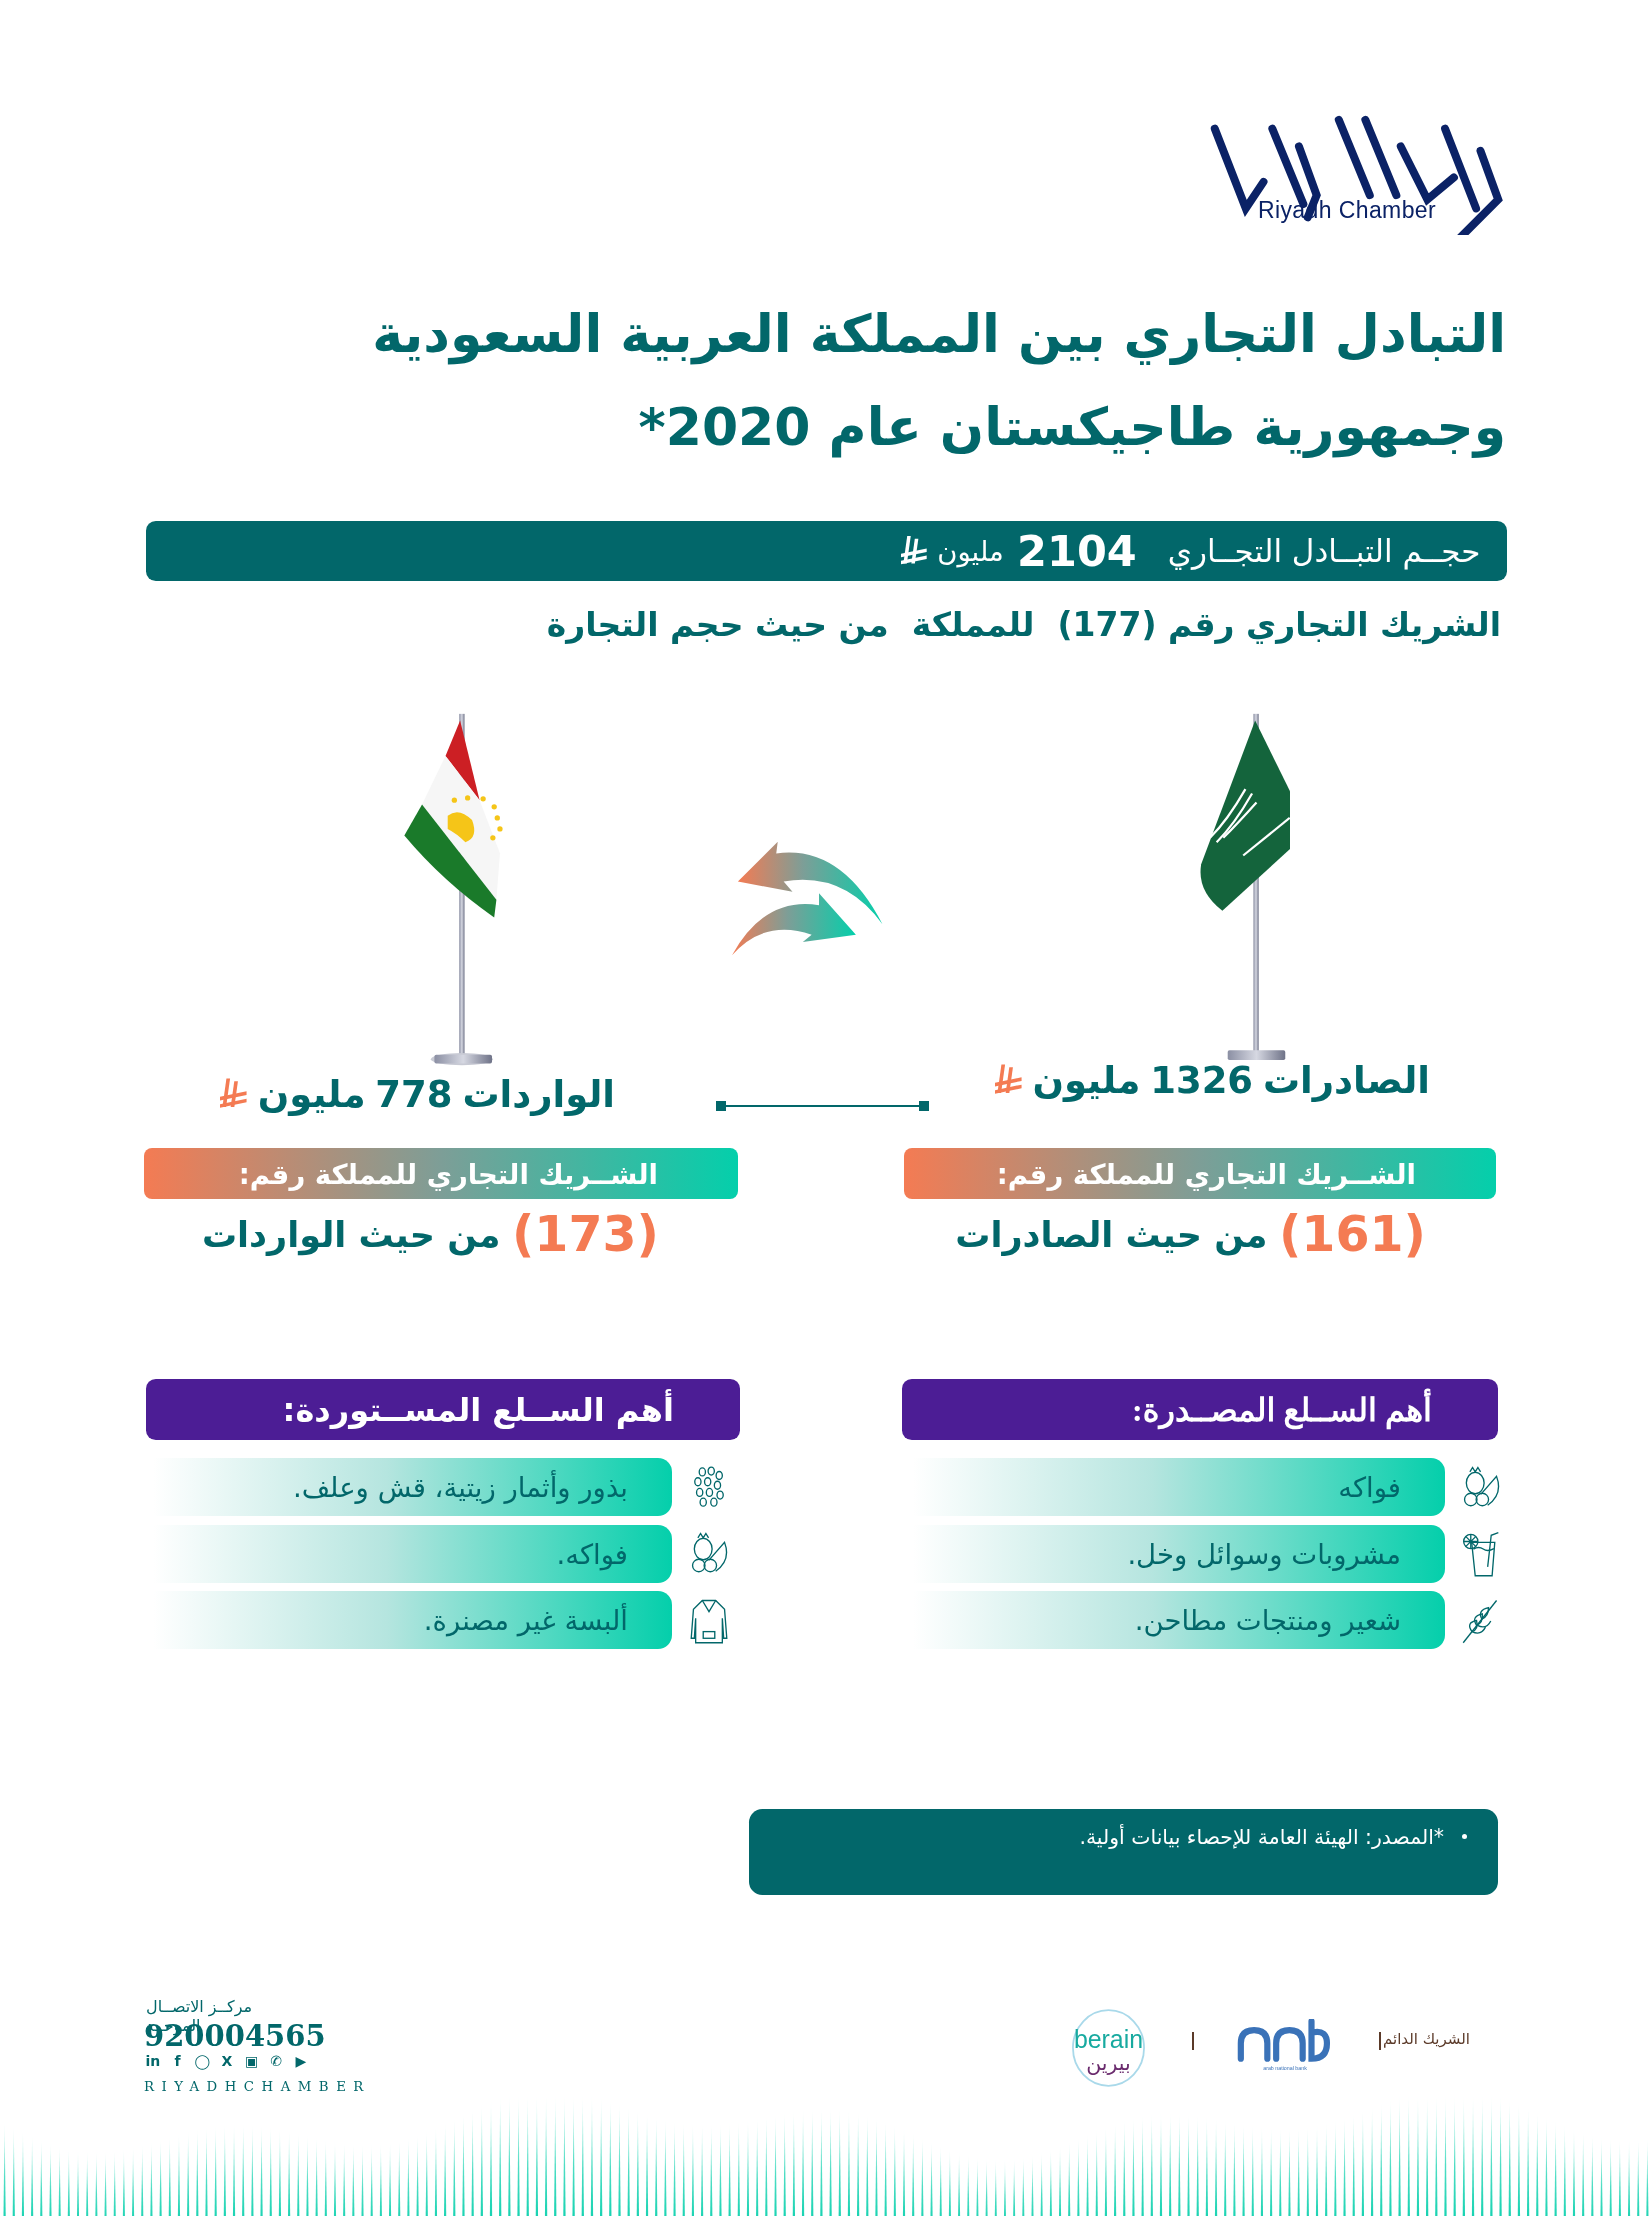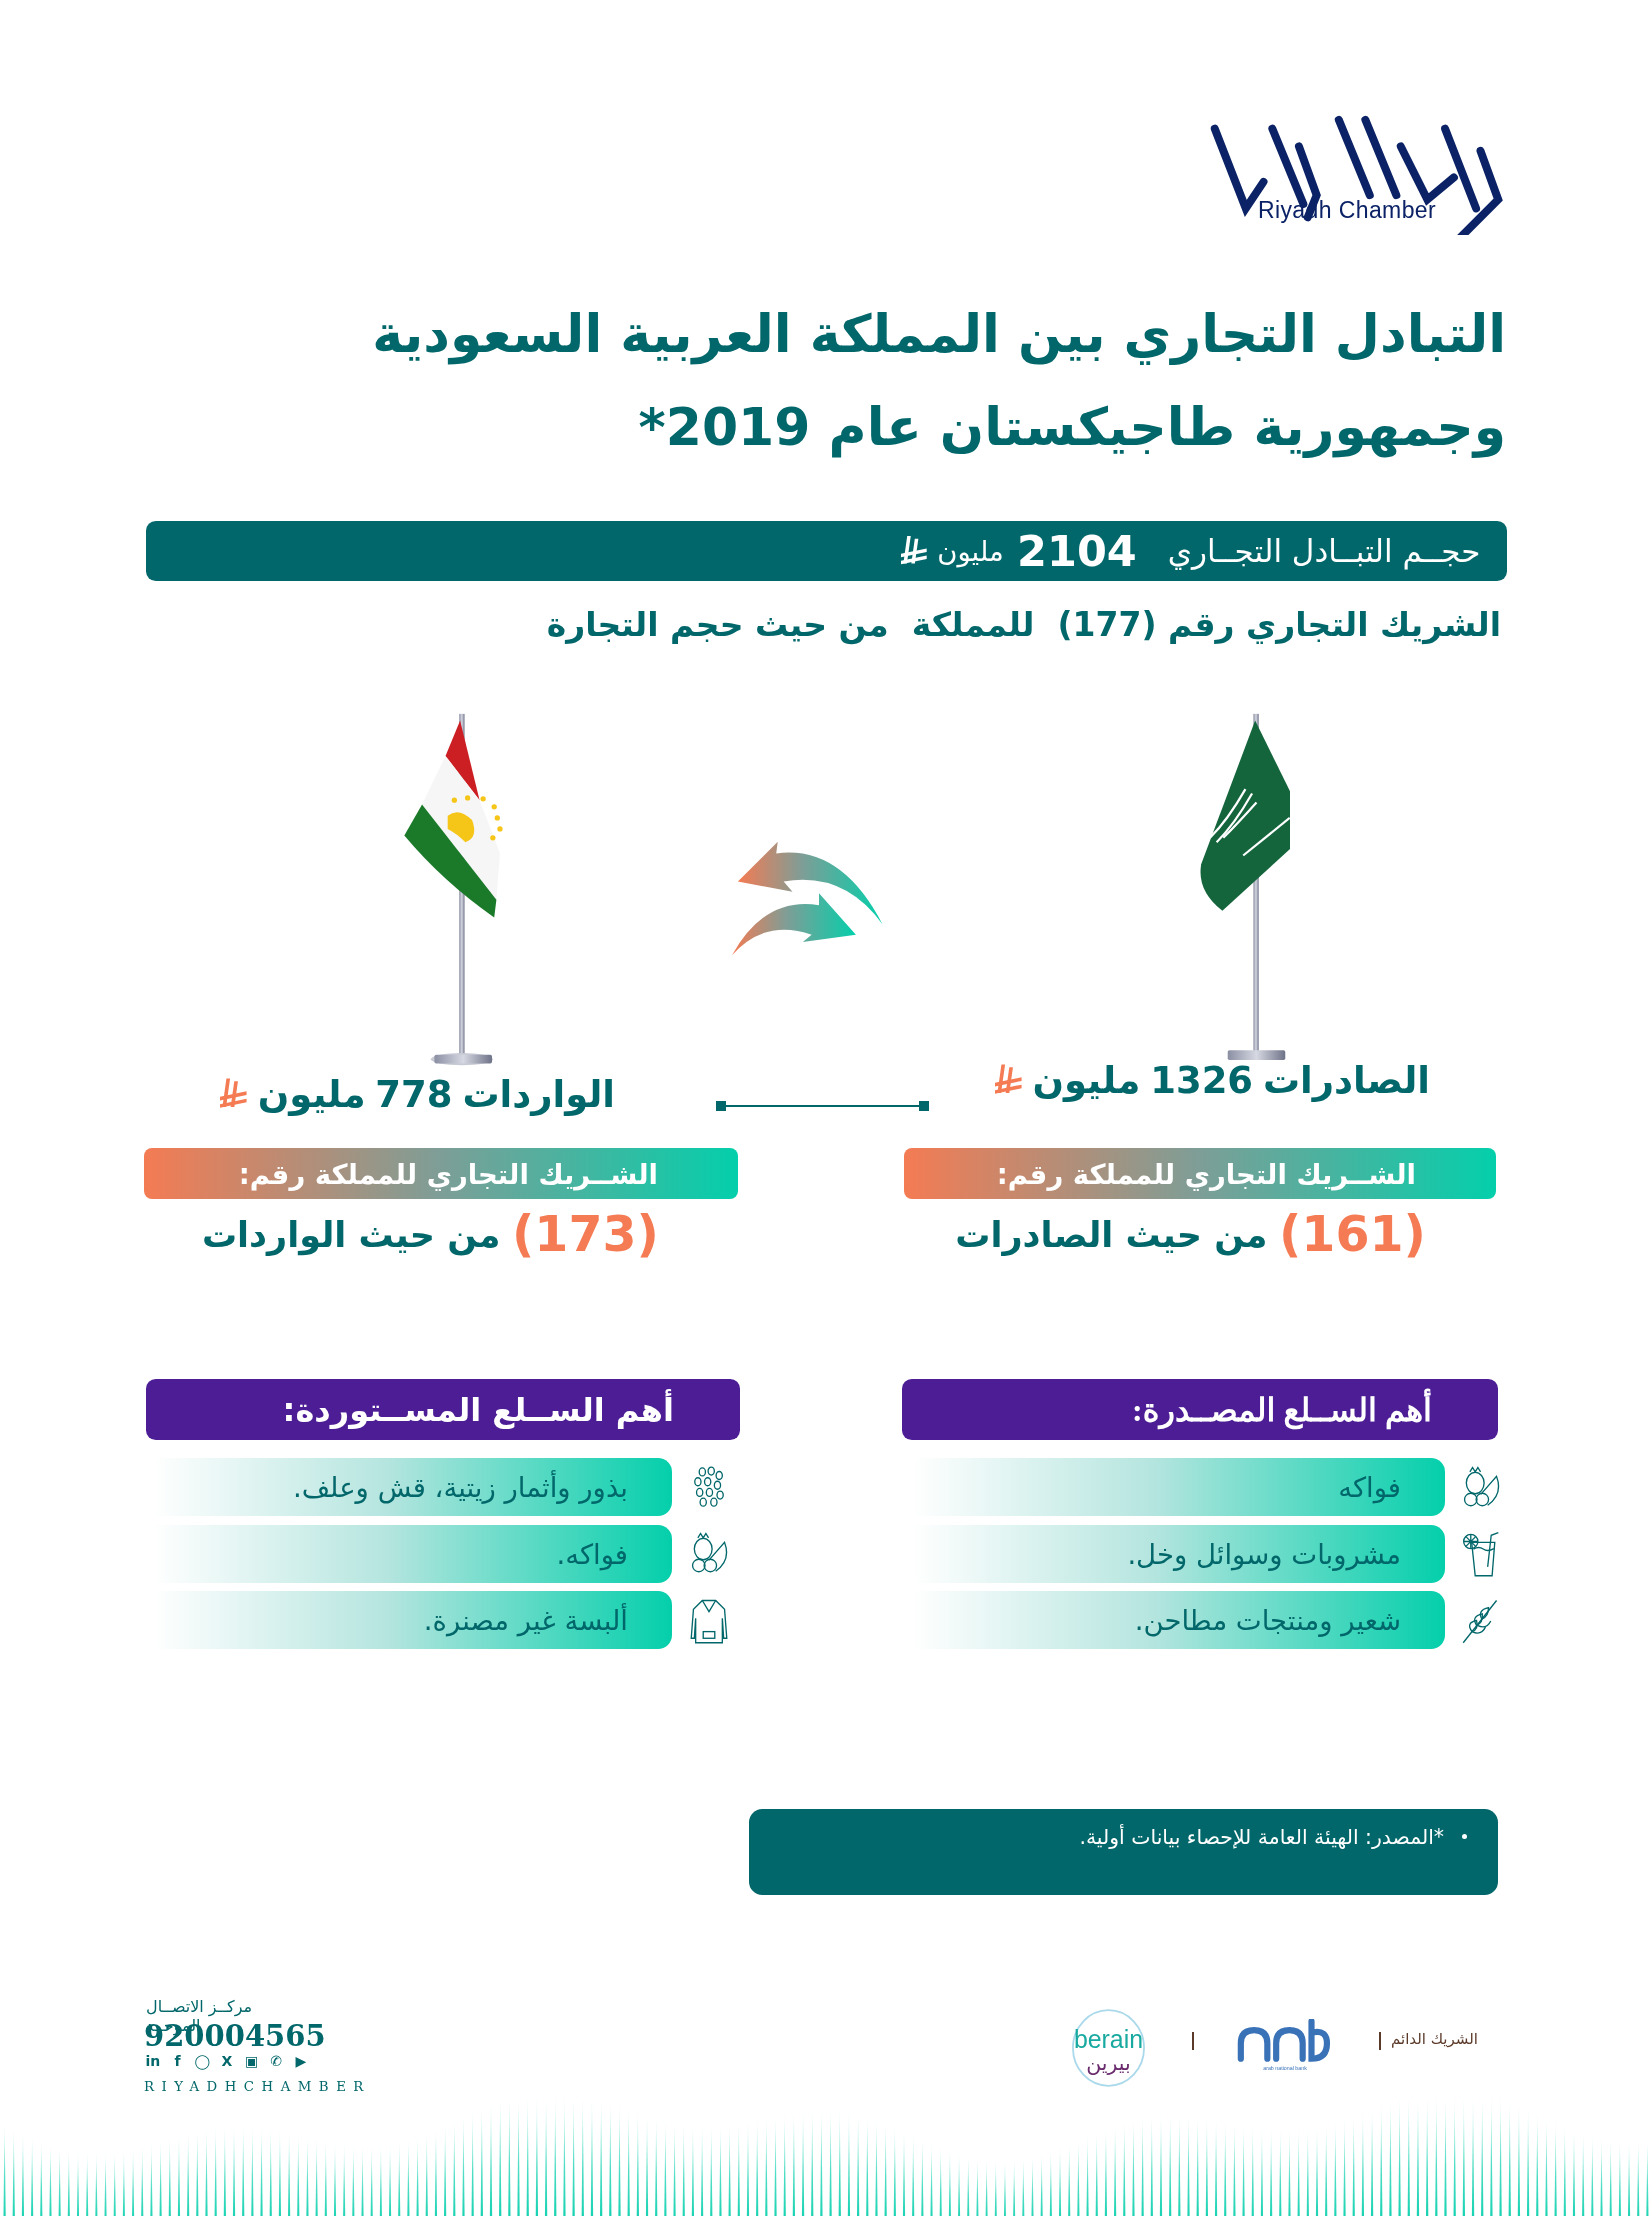--- a/index.html
+++ b/index.html
@@ -72,21 +72,21 @@
   #source-box li::before { content: ""; width: 5.3px; height: 5.3px; background: #fff; border-radius: 50%; flex: 0 0 5.3px; }
 
   
   #contact-label { left: 146px; top: 1997px; width: 164px; text-align: left; font-size: 16px; color: #02676a; direction: rtl; }
   #contact-phone { left: 144px; top: 2019px; font-family: "DejaVu Serif", serif; font-weight: bold; font-size: 29px; color: #02676a; direction: ltr; }
   #social-row { left: 144px; top: 2052px; display: flex; gap: 7px; direction: ltr; }
   #social-row span { width: 17.7px; height: 17.7px; color: #02676a; font-size: 14px; font-weight: bold; display: flex; align-items: center; justify-content: center; }
   #brand-caps { left: 144px; top: 2079px; font-family: "DejaVu Serif", serif; font-size: 13.3px; letter-spacing: 7.5px; color: #02676a; direction: ltr; }
 
   
-  #partner-label { left: 1383px; top: 2030px; font-size: 15px; color: #5b3a29; margin-left: 8px; }
+  #partner-label { left: 1383px; top: 2030px; font-size: 15px; color: #5b3a29; }
   .sep { width: 1.8px; height: 17.7px; background: #5b3a29; }
   #sep1 { left: 1379px; top: 2032px; } #sep2 { left: 1192px; top: 2032px; }
   #anb-logo { left: 1232px; top: 2019px; width: 106px; height: 53px; direction: ltr; }
   #berain-logo { left: 1064px; top: 2008px; width: 89px; height: 80px; direction: ltr; }
 
   
   #stripes { left: 0; top: 2092px; width: 1652px; height: 143px; }
 </style>
 </head>
 <body>
@@ -99,21 +99,21 @@
     <path d="M340 20 L410 190"></path>
     <path d="M400 20 L470 190"></path>
     <path d="M480 80 L540 200 L600 150"></path>
     <path d="M580 40 L650 220"></path>
     <path d="M660 90 L700 200 L600 300"></path>
   </g>
 </svg>
 <div id="logo-sub" class="abs">Riyadh Chamber</div>
 
 <div id="title-1" class="abs title">التبادل التجاري بين المملكة العربية السعودية</div>
-<div id="title-2" class="abs title">وجمهورية طاجيكستان عام 2019*</div>
+<div id="title-2" class="abs title">وجمهورية طاجيكستان عام 2020*</div>
 
 <div id="volume-bar" class="abs">
   <span class="lbl">حجــم التبــادل التجــاري</span>
   <span class="num">2104</span>
   <span class="unit">مليون</span>
   <svg width="26.6" height="31" viewBox="0 0 60 70">
     <g fill="#fff">
         <rect x="14" y="0" width="8" height="62" transform="skewX(-8)"></rect>
         <rect x="32" y="6" width="8" height="56" transform="skewX(-8)"></rect>
         <polygon points="0,40 58,28 58,36 0,48"></polygon>

